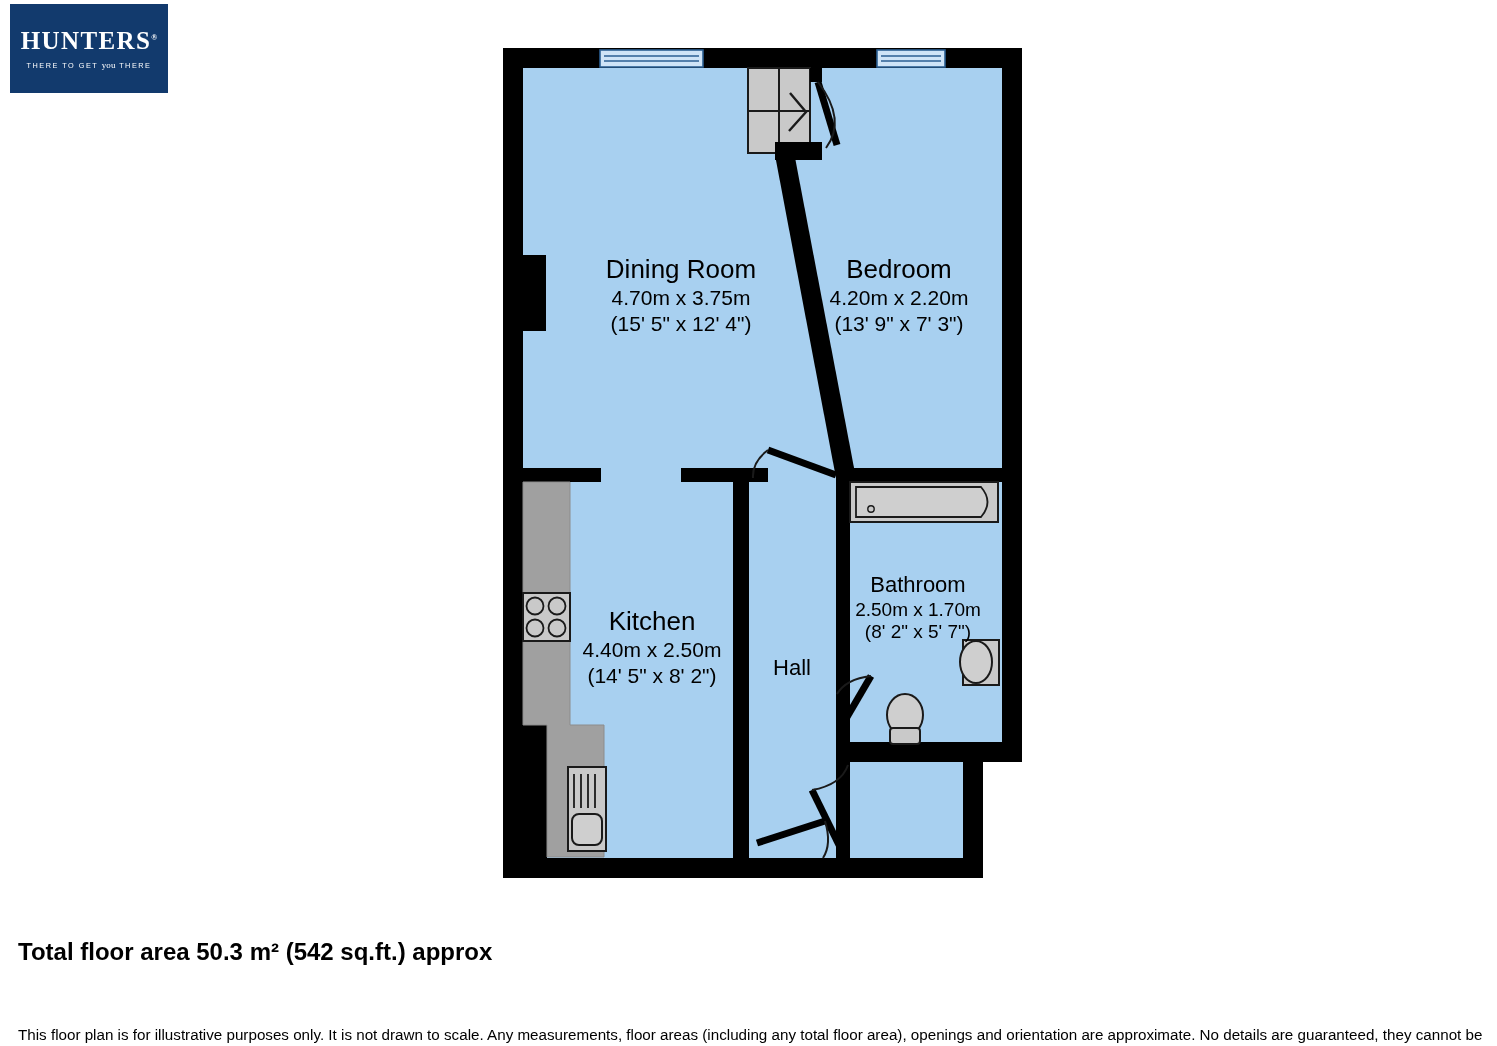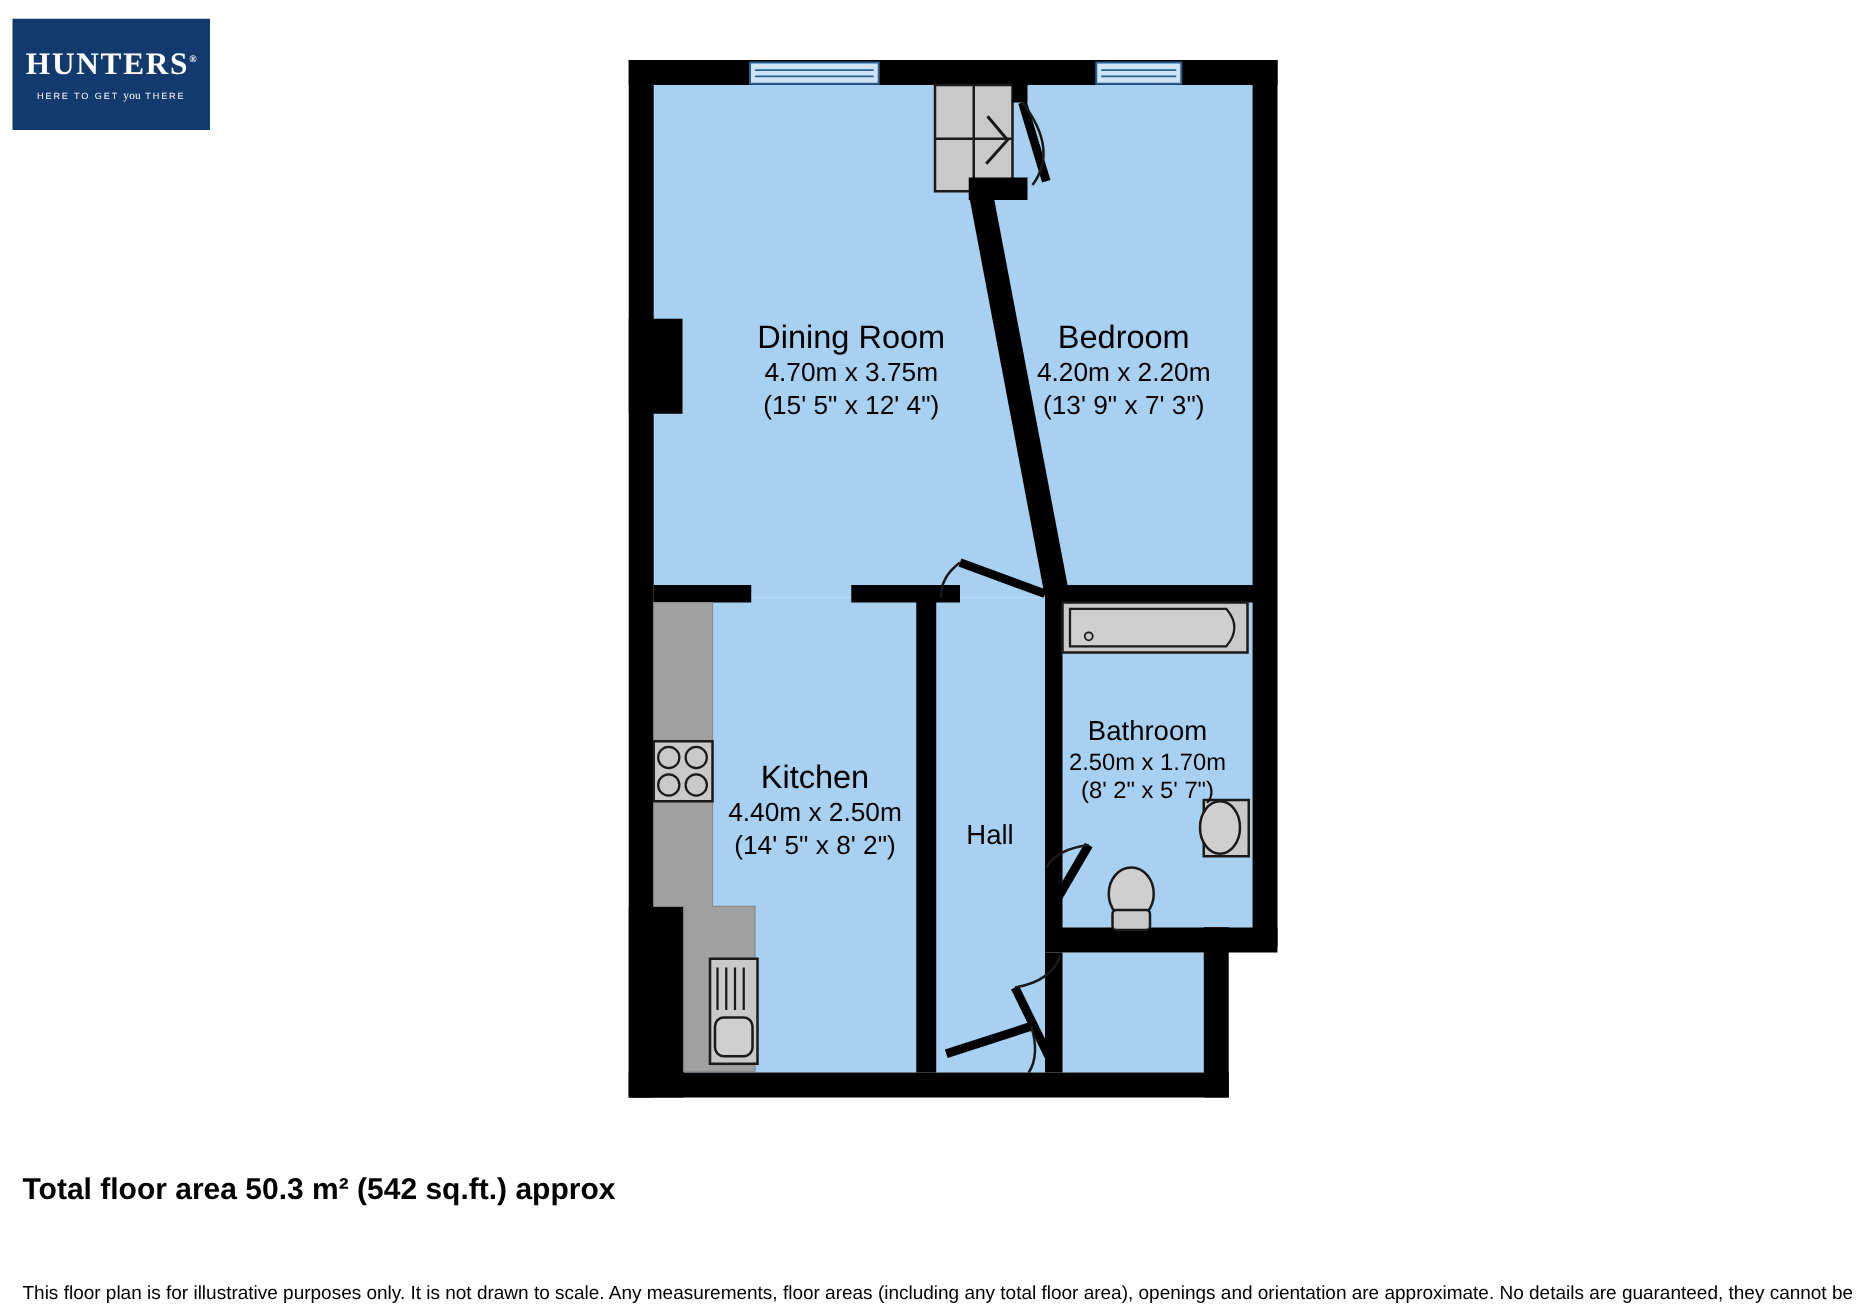--- a/index.html
+++ b/index.html
@@ -13,21 +13,21 @@
     position: relative;
     font-family: "Liberation Sans", sans-serif;
     color: #000000;
     overflow: hidden;
   }
 
   
   #agent-logo {
     position: absolute;
     left: 10px;
-    top: 15px;
+    top: 4px;
     width: 158px;
     height: 89px;
     background: #123a6d;
     display: flex;
     flex-direction: column;
     align-items: center;
     justify-content: center;
   }
   #agent-logo .brand {
     color: #ffffff;
@@ -108,21 +108,21 @@
     font-size: 15.2px;
     line-height: 1.38;
     color: #000000;
   }
 </style>
 </head>
 <body>
 
 <div id="agent-logo">
   <div class="brand"><span>HUNTERS</span><span class="reg">®</span></div>
-  <div class="tagline"><span>HERE TO GET </span><span class="em">you</span><span> THERE</span></div>
+  <div class="tagline"><span>THERE TO GET </span><span class="em">you</span><span> THERE</span></div>
 </div>
 
 <div id="floorplan-wrap">
 <svg id="floorplan-svg" width="1497" height="910" viewBox="0 0 1497 910">
 
   <g>
 
     <polygon points="523,68 1002,68 1002,478 523,478" fill="#a8d0f0"></polygon>
 
     <polygon points="523,478 838,478 838,858 523,858" fill="#a8d0f0"></polygon>

